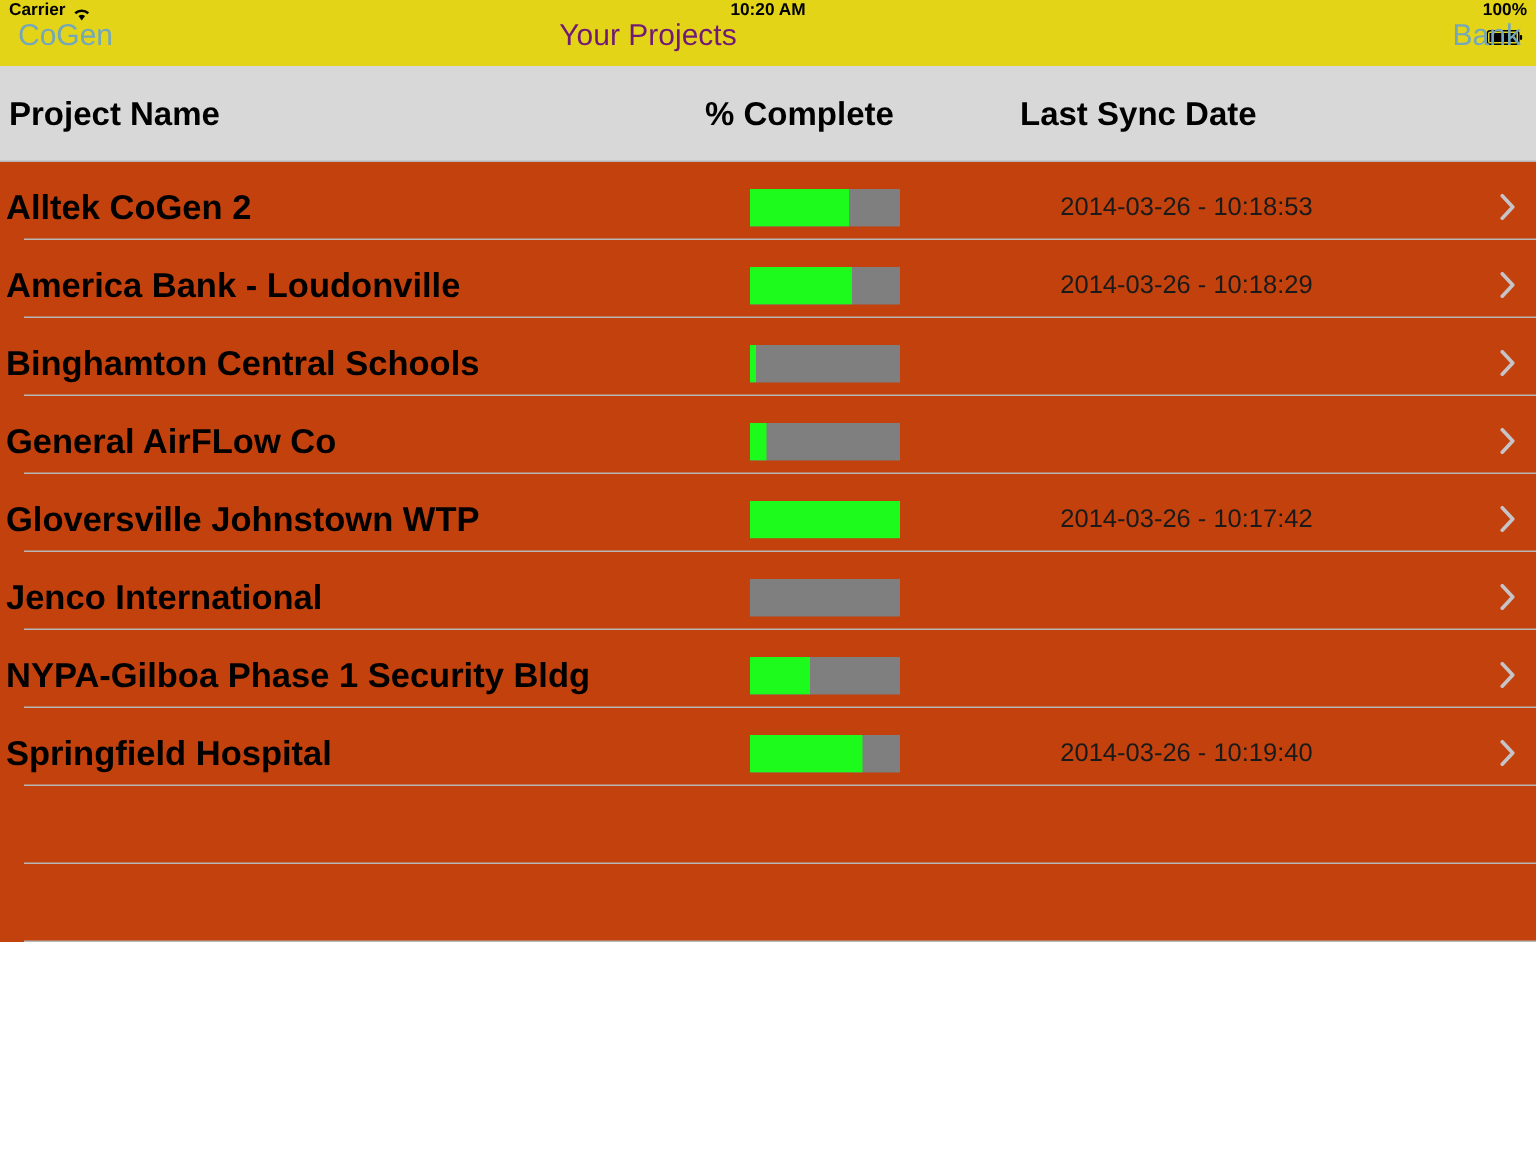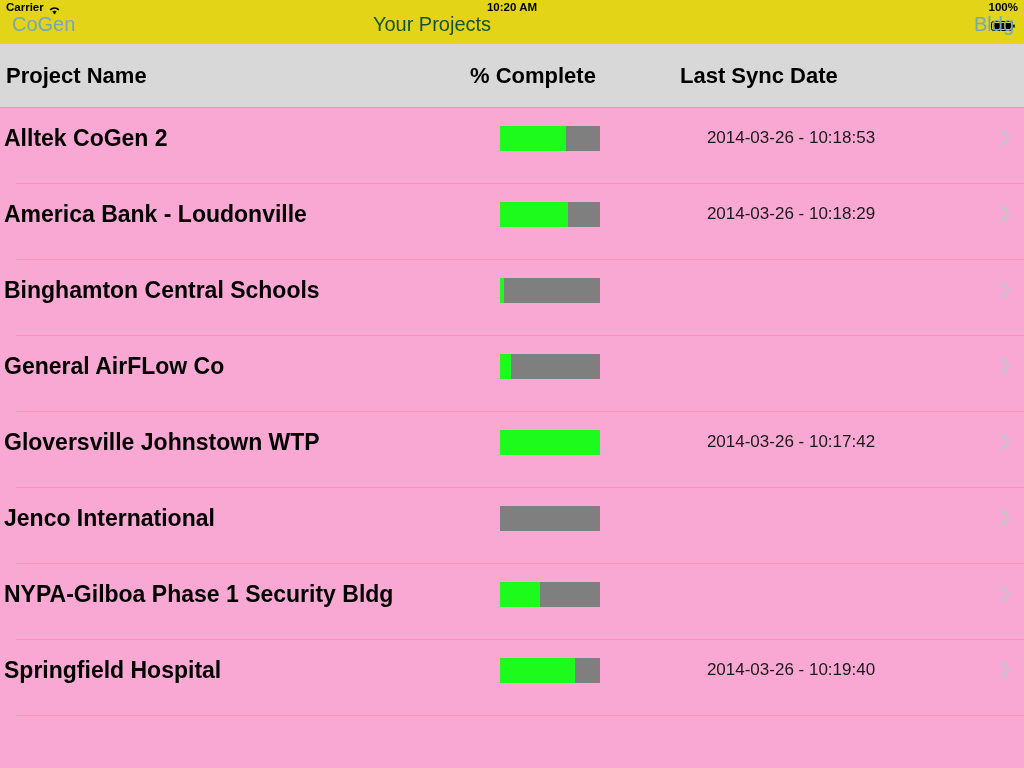--- a/index.html
+++ b/index.html
@@ -28,21 +28,21 @@
   .sb-left{ position:absolute; left:6px; top:0; display:flex; align-items:center; gap:4px; }
   .sb-center{ position:absolute; left:0; width:1024px; text-align:center; top:0; letter-spacing:0px;}
   .sb-right{ position:absolute; right:6px; top:0; display:flex; align-items:center; gap:4px;flex-direction:column; }
 
   .wifi-icon{ display:inline-block; width:13px; height:10px; position:relative; top:1px; }
   .batt{ display:inline-block; width:24px; height:10px; position:relative; top:1px; }
 
   .nav-title{
     position:absolute; top:12px; left:0; width:864px;
     text-align:center;
-    font-size:20px; color:#14532d; font-weight:400;
+    font-size:20px; color:#701a75; font-weight:400;
     line-height:24px;
   }
   .nav-btn{
     position:absolute; top:12px;
     font-size:20px; color:#74a8b8; font-weight:400;
     line-height:24px; cursor:pointer;
   }
   .nav-btn.left{ left:12px; }
   .nav-btn.right{ right:10px; }
 
@@ -61,22 +61,22 @@
     white-space:nowrap;
   }
   .th-name{ left:6px; }
   .th-pct{ left:470px; }
   .th-date{ left:680px; }
 
   
   .list{ position:relative; width:1024px; height:660px; background:#fff; }
   .row{
     position:relative;
-    width:1024px; height:76px;
-    background:#f9a8d4;
+    width:1024px; height:52px;
+    background:#c2410c;
     cursor:pointer;
   }
   .row-sep{
     position:absolute; left:16px; right:0; bottom:0;
     height:1px; background:#b7b7b7;
   }
   .row-name{
     position:absolute; left:4px; top:0; height:60px;
     line-height:60px;
     font-size:23px; font-weight:bold; color:#000;
@@ -131,21 +131,21 @@
           <rect x="0.5" y="0.5" width="21" height="9" rx="2" ry="2" fill="none" stroke="#000" stroke-width="1"></rect>
           <rect x="2" y="2" width="18" height="6" fill="#000"></rect>
           <rect x="22.2" y="3.4" width="1.6" height="3.2" rx="0.7" fill="#000"></rect>
         </svg>
       </span>
     </div>
   </div>
 
   <div class="nav-btn left">CoGen</div>
   <div class="nav-title">Your Projects</div>
-  <div class="nav-btn right">Bldg</div>
+  <div class="nav-btn right">Bank</div>
 </div>
 
 <div class="table-header">
   <div class="th th-name">Project Name</div>
   <div class="th th-pct">% Complete</div>
   <div class="th th-date">Last Sync Date</div>
 </div>
 
 <div class="list" id="project-list">
     <div class="row">

